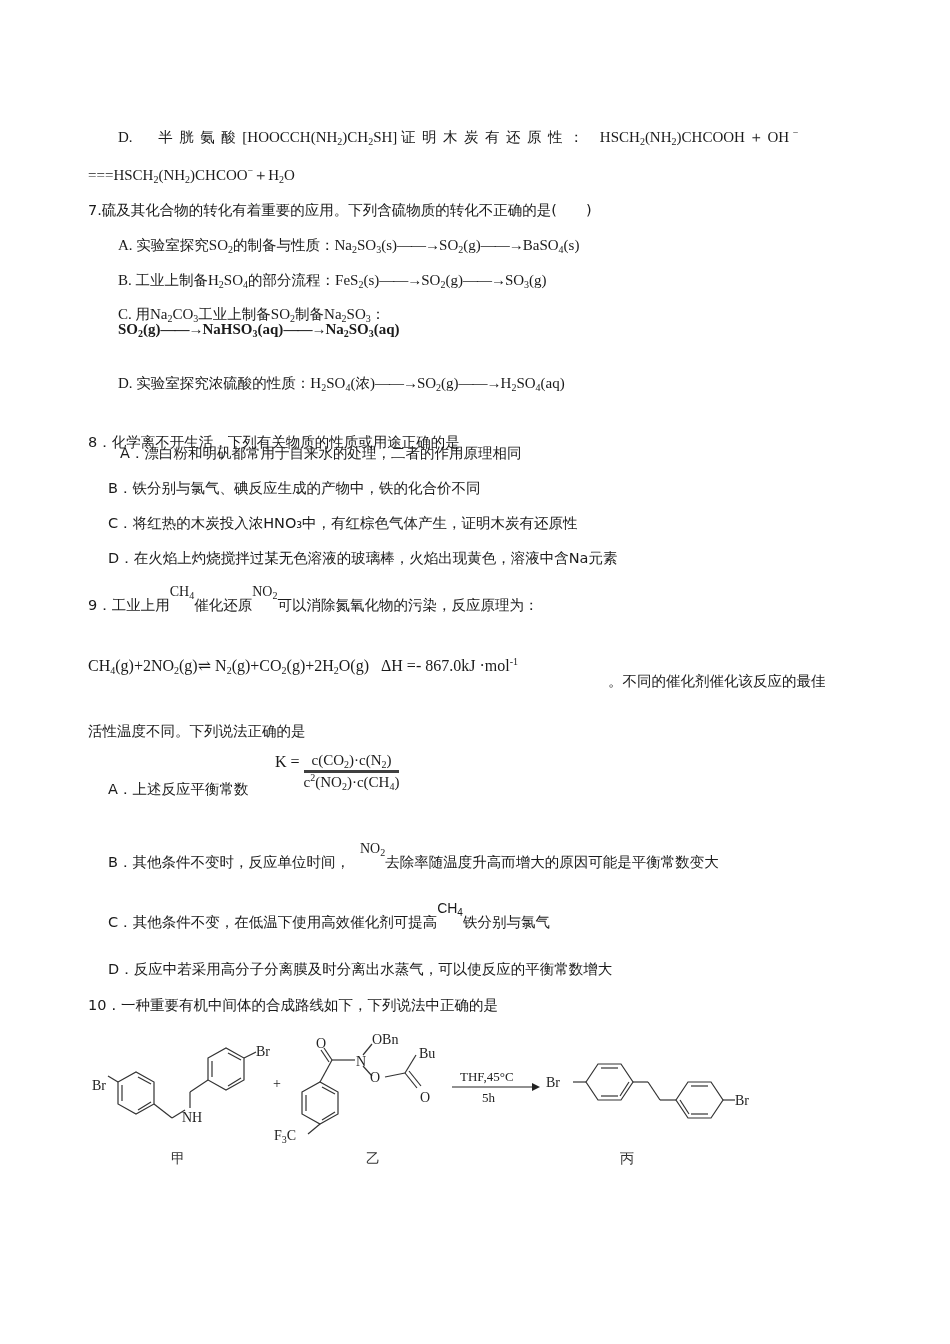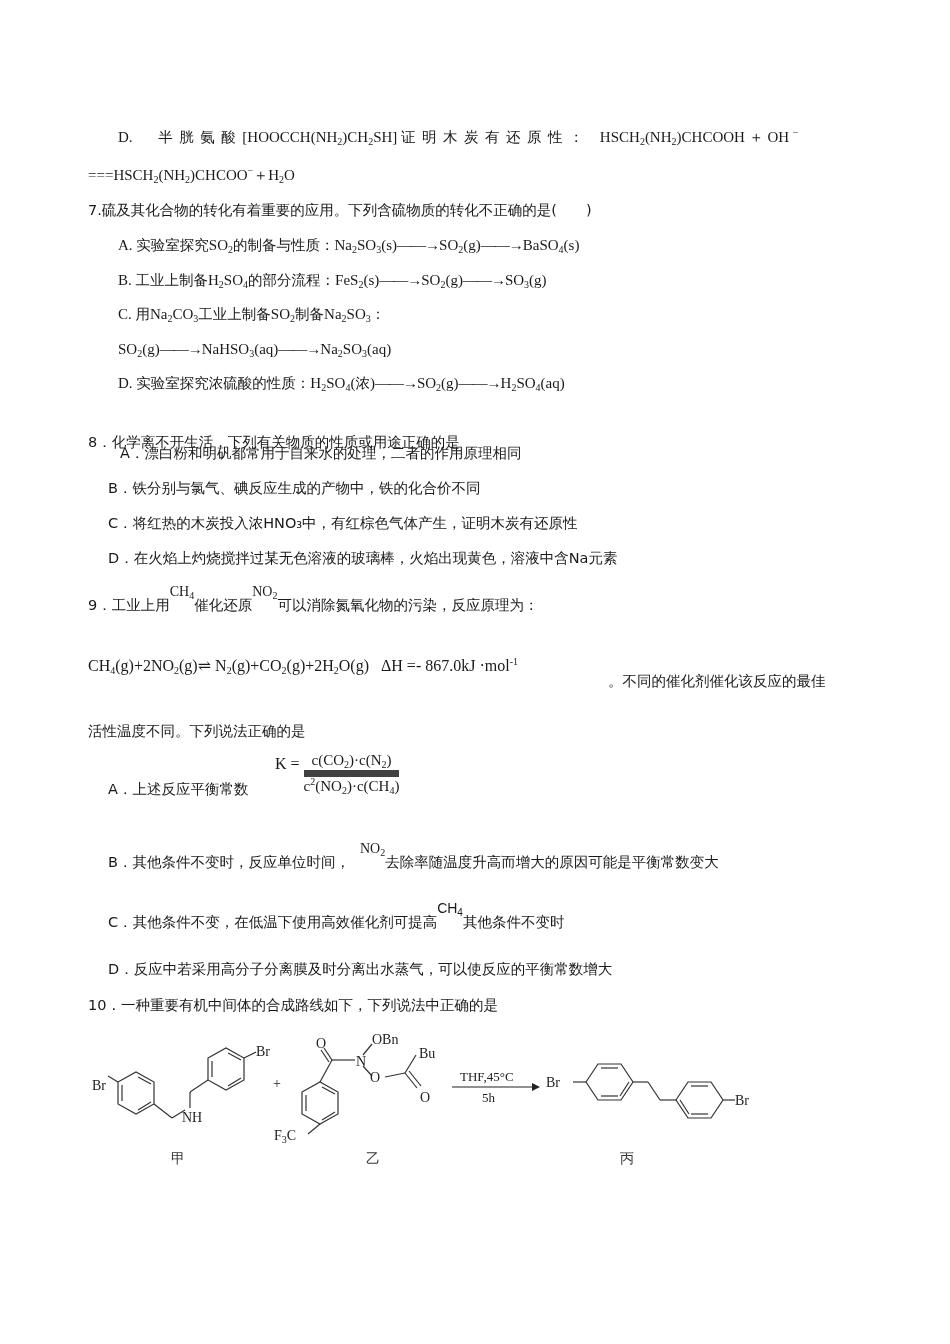--- a/index.html
+++ b/index.html
@@ -7,21 +7,21 @@
          font-family: "Liberation Serif", "DejaVu Serif", serif; color: #1a1a1a; }
   .line { position: absolute; font-size: 15px; white-space: nowrap; line-height: 18px; }
   .cjk { font-family: "DejaVu Sans", sans-serif; font-size: 14.5px; }
   sub { font-size: 10px; vertical-align: -3px; line-height: 0; }
   sup { font-size: 10px; vertical-align: 6px; line-height: 0; }
   .arrow { letter-spacing: -1px; }
   .hiform { position: relative; top: -14px; font-size: 14px; text-align: right; }
   .spaced { letter-spacing: 6.5px; }
   .eq { font-size: 16px; }
   .frac { display: inline-block; vertical-align: middle; text-align: center; font-size: 15px; }
-  .frac .num { display: block; border-bottom: 7px solid #404040; padding: 0 2px 1px 2px; }
+  .frac .num { display: block; border-bottom: 3px solid #404040; padding: 0 2px 1px 2px; }
   .frac .den { display: block; padding-top: 1px; }
   .chem-label { position: absolute; font-size: 14px; font-family: "DejaVu Sans", sans-serif; color: #333; }
   svg text { font-family: "Liberation Serif", serif; fill: #222; }
 </style>
 </head>
 <body>
 
 <div class="line" style="left:118px; top:128px;">
   <span>D.</span>
   <span class="cjk spaced" style="margin-left:22px;">半胱氨酸</span><span>[HOOCCH(NH<sub>2</sub>)CH<sub>2</sub>SH]</span>
@@ -40,21 +40,21 @@
   <span class="cjk">实验室探究</span>SO<sub>2</sub><span class="cjk">的制备与性质：</span>Na<sub>2</sub>SO<sub>3</sub>(s)<span class="arrow">——→</span>SO<sub>2</sub>(g)<span class="arrow">——→</span>BaSO<sub>4</sub>(s)
 </div>
 <div class="line" style="left:118px; top:271px;">
   <span>B.</span>
   <span class="cjk">工业上制备</span>H<sub>2</sub>SO<sub>4</sub><span class="cjk">的部分流程：</span>FeS<sub>2</sub>(s)<span class="arrow">——→</span>SO<sub>2</sub>(g)<span class="arrow">——→</span>SO<sub>3</sub>(g)
 </div>
 <div class="line" style="left:118px; top:305px;">
   <span>C.</span>
   <span class="cjk">用</span>Na<sub>2</sub>CO<sub>3</sub><span class="cjk">工业上制备</span>SO<sub>2</sub><span class="cjk">制备</span>Na<sub>2</sub>SO<sub>3</sub><span class="cjk">：</span>
 </div>
-<div class="line" style="left:118px; top:340px;">
+<div class="line" style="left:118px; top:320px;font-weight:bold;">
   SO<sub>2</sub>(g)<span class="arrow">——→</span>NaHSO<sub>3</sub>(aq)<span class="arrow">——→</span>Na<sub>2</sub>SO<sub>3</sub>(aq)
 </div>
 <div class="line" style="left:118px; top:374px;">
   <span>D.</span>
   <span class="cjk">实验室探究浓硫酸的性质：</span>H<sub>2</sub>SO<sub>4</sub>(<span class="cjk">浓</span>)<span class="arrow">——→</span>SO<sub>2</sub>(g)<span class="arrow">——→</span>H<sub>2</sub>SO<sub>4</sub>(aq)
 </div>
 
 <div class="line cjk" style="left:88px; top:433px;text-align:center;">
   <span>8．</span><span>化学离不开生活，下列有关物质的性质或用途正确的是</span>
 </div>
@@ -92,21 +92,21 @@
   <span class="frac">
     <span class="num">c(CO<sub>2</sub>)·c(N<sub>2</sub>)</span>
     <span class="den">c<sup>2</sup>(NO<sub>2</sub>)·c(CH<sub>4</sub>)</span>
   </span>
 </div>
 
 <div class="line cjk" style="left:108px; top:853px;">
   <span>B．</span><span>其他条件不变时，反应单位时间，</span><span class="hiform" style="font-family:'Liberation Serif',serif; margin-left:10px;">NO<sub>2</sub></span><span>去除率随温度升高而增大的原因可能是平衡常数变大</span>
 </div>
 <div class="line cjk" style="left:108px; top:913px;">
-  <span>C．</span><span>其他条件不变，在低温下使用高效催化剂可提高</span><span class="hiform" style="font-family:Liberation Sans, sans-serif;">CH<sub>4</sub></span><span>其他条件不变时</span>
+  <span>C．</span><span>其他条件不变，在低温下使用高效催化剂可提高</span><span class="hiform" style="font-family:Liberation Sans, sans-serif;">CH<sub>4</sub></span><span>铁分别与氯气</span>
 </div>
 <div class="line cjk" style="left:108px; top:960px;">
   <span>D．</span><span>反应中若采用高分子分离膜及时分离出水蒸气，可以使反应的平衡常数增大</span>
 </div>
 
 <div class="line cjk" style="left:88px; top:996px;">
   <span>10．</span><span>一种重要有机中间体的合成路线如下，下列说法中正确的是</span>
 </div>
 
 <svg style="position:absolute; left:80px; top:1030px;" width="700" height="150" viewBox="0 0 700 150">

